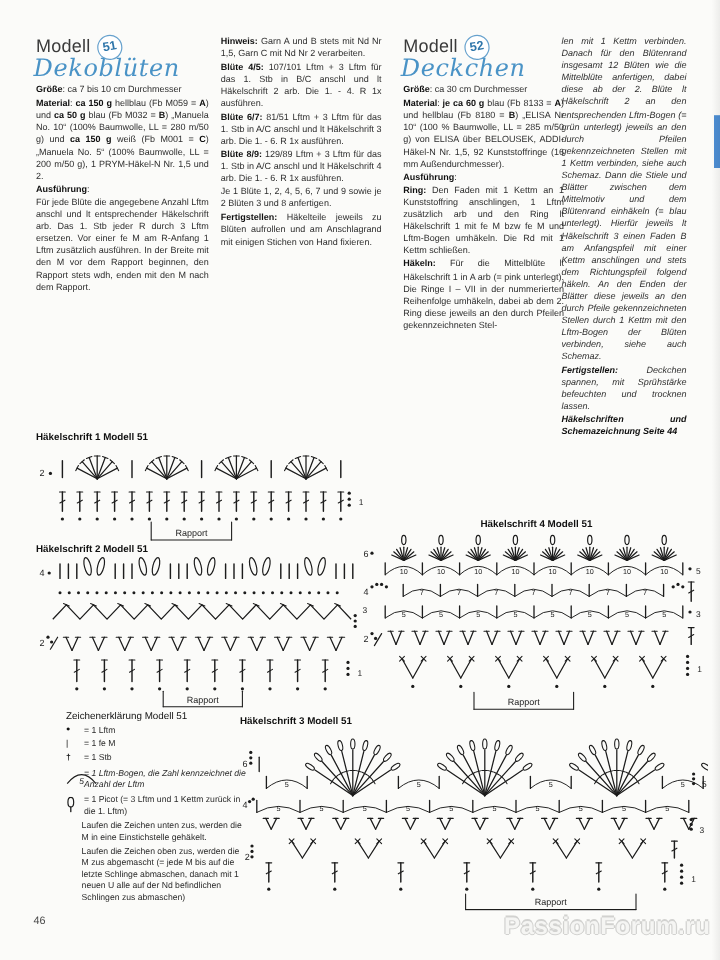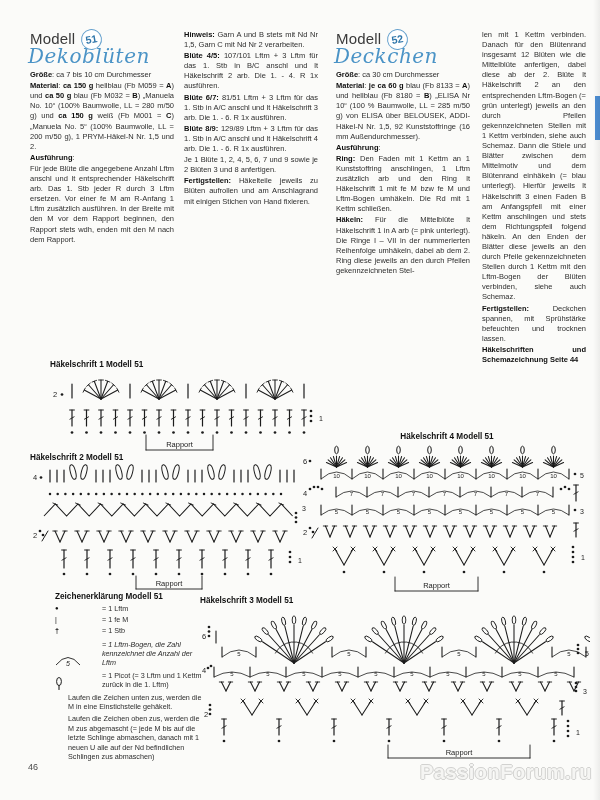--- a/index.html
+++ b/index.html
@@ -13,22 +13,22 @@
   .model-header{display:flex;align-items:center;gap:6px;height:22px;}
   .model-word{font-size:15px;color:#3a3a3a;letter-spacing:0.2px;}
   .badge{width:19px;height:19px;border:1.7px solid #66a1cd;border-radius:50%;
          color:#2f76aa;font-weight:bold;font-size:10.5px;display:flex;align-items:center;
          justify-content:center;transform:rotate(-10deg);background:#fff;}
   .script-title{font-family:"DejaVu Serif",serif;font-style:italic;font-weight:normal;
          font-size:20px;color:#4a93c6;margin:1px 0 9px -2px;letter-spacing:0.5px;}
   .diagram{position:absolute;}
   .diagram-title{font-size:8.2px;font-weight:bold;color:#101010;margin-bottom:2px;}
   .legend{position:absolute;left:55px;top:592px;width:150px;font-size:7.2px;line-height:9.4px;}
-  .legend-title{font-size:8.2px;font-weight:bold;margin-bottom:3px;color:#101010;}
-  .legend-row{display:flex;align-items:flex-end;margin-bottom:1.5px;gap:32px;}
+  .legend-title{font-size:8.2px;font-weight:normal;margin-bottom:3px;color:#101010;}
+  .legend-row{display:flex;align-items:center;margin-bottom:1.5px;}
   .legend-sym{width:15px;flex:0 0 15px;text-align:left;color:#111;}
   .legend-text{flex:1;text-align:left;}
   .legend-notes p{margin:3px 0 0 13px;text-align:left;}
   .page-number{position:absolute;left:28px;top:762px;font-size:9px;color:#4a4a4a;}
   .watermark{position:absolute;right:8px;top:761px;font-size:20px;font-weight:bold;
         color:#f5f5f3;letter-spacing:0.5px;
         text-shadow:-1px 0 #d2d2d0,1px 0 #d2d2d0,0 -1px #d2d2d0,0 1px #d2d2d0;}
   .edge-tab{position:absolute;right:0;top:96px;width:5px;height:44px;background:#4d8ed3;}
   svg{display:block;}
   svg text{font-family:"Liberation Sans",sans-serif;}
@@ -71,29 +71,29 @@
     <div class="script-title">Deckchen</div>
     <div>
         <p><span></span><b>Größe</b><span>: ca 30 cm Durchmesser</span></p>
         <p><span></span><b>Material</b><span>: </span><b>je ca 60 g</b><span> blau (Fb 8133 = </span><b>A</b><span>) und hellblau (Fb 8180 = </span><b>B</b><span>) „ELISA Nr 10“ (100 % Baumwolle, LL = 285 m/50 g) von ELISA über BELOUSEK, ADDI-Häkel-N Nr. 1,5, 92 Kunststoffringe (16 mm Außendurchmesser).</span></p>
         <p><span></span><b>Ausführung</b><span>:</span></p>
         <p><span></span><b>Ring:</b><span> Den Faden mit 1 Kettm an 1 Kunststoffring anschlingen, 1 Lftm zusätzlich arb und den Ring lt Häkelschrift 1 mit fe M bzw fe M und Lftm-Bogen umhäkeln. Die Rd mit 1 Kettm schließen.</span></p>
         <p><span></span><b>Häkeln:</b><span> Für die Mittelblüte lt Häkelschrift 1 in A arb (= pink unterlegt). Die Ringe I – VII in der nummerierten Reihenfolge umhäkeln, dabei ab dem 2. Ring diese jeweils an den durch Pfeilen gekennzeichneten Stel-</span></p>
       </div>
   </div>
 
-  <div class="col" style="left:482px;top:30px;width:104px;">
+  <div class="col" style="left:468px;top:30px;width:104px;font-style:italic;">
     <div>
         <p><span>len mit 1 Kettm verbinden. Danach für den Blütenrand insgesamt 12 Blüten wie die Mittelblüte anfertigen, dabei diese ab der 2. Blüte lt Häkelschrift 2 an den entsprechenden Lftm-Bogen (= grün unterlegt) jeweils an den durch Pfeilen gekennzeichneten Stellen mit 1 Kettm verbinden, siehe auch Schemaz. Dann die Stiele und Blätter zwischen dem Mittelmotiv und dem Blütenrand einhäkeln (= blau unterlegt). Hierfür jeweils lt Häkelschrift 3 einen Faden B am Anfangspfeil mit einer Kettm anschlingen und stets dem Richtungspfeil folgend häkeln. An den Enden der Blätter diese jeweils an den durch Pfeile gekennzeichneten Stellen durch 1 Kettm mit den Lftm-Bogen der Blüten verbinden, siehe auch Schemaz.</span></p>
         <p><span></span><b>Fertigstellen:</b><span> Deckchen spannen, mit Sprühstärke befeuchten und trocknen lassen.</span></p>
         <p><span></span><b>Häkelschriften und Schemazeichnung Seite 44</b><span></span></p>
       </div>
   </div>
 
-  <div class="diagram" style="left:30px;top:360px;width:285px;margin-left:20px;">
+  <div class="diagram" style="left:30px;top:360px;width:285px;">
     <div class="diagram-title">Häkelschrift 1 Modell 51</div>
     <svg id="svg-d1" width="285" height="80" viewBox="0 0 285 80">
         <text x="5" y="26" fill="#1c1c1c" font-size="7.5" text-anchor="middle" font-weight="normal">2</text>
         <circle cx="12" cy="23.5" r="1.35" fill="#1c1c1c"></circle>
         <line x1="22" y1="13" x2="22" y2="27" stroke="#1c1c1c" stroke-width="1.2" stroke-linecap="round"></line>
         <line x1="80" y1="13" x2="80" y2="27" stroke="#1c1c1c" stroke-width="1.2" stroke-linecap="round"></line>
         <line x1="138" y1="13" x2="138" y2="27" stroke="#1c1c1c" stroke-width="1.2" stroke-linecap="round"></line>
         <line x1="196" y1="13" x2="196" y2="27" stroke="#1c1c1c" stroke-width="1.2" stroke-linecap="round"></line>
         <line x1="254" y1="13" x2="254" y2="27" stroke="#1c1c1c" stroke-width="1.2" stroke-linecap="round"></line>
         <line x1="51" y1="28" x2="34.22399573568039" y2="19.080040307068074" stroke="#1c1c1c" stroke-width="1.05" stroke-linecap="round"></line>

